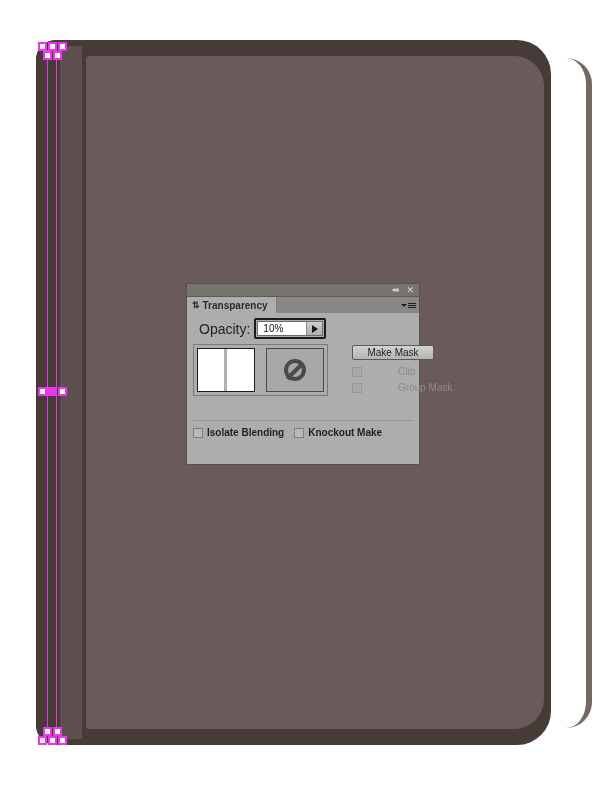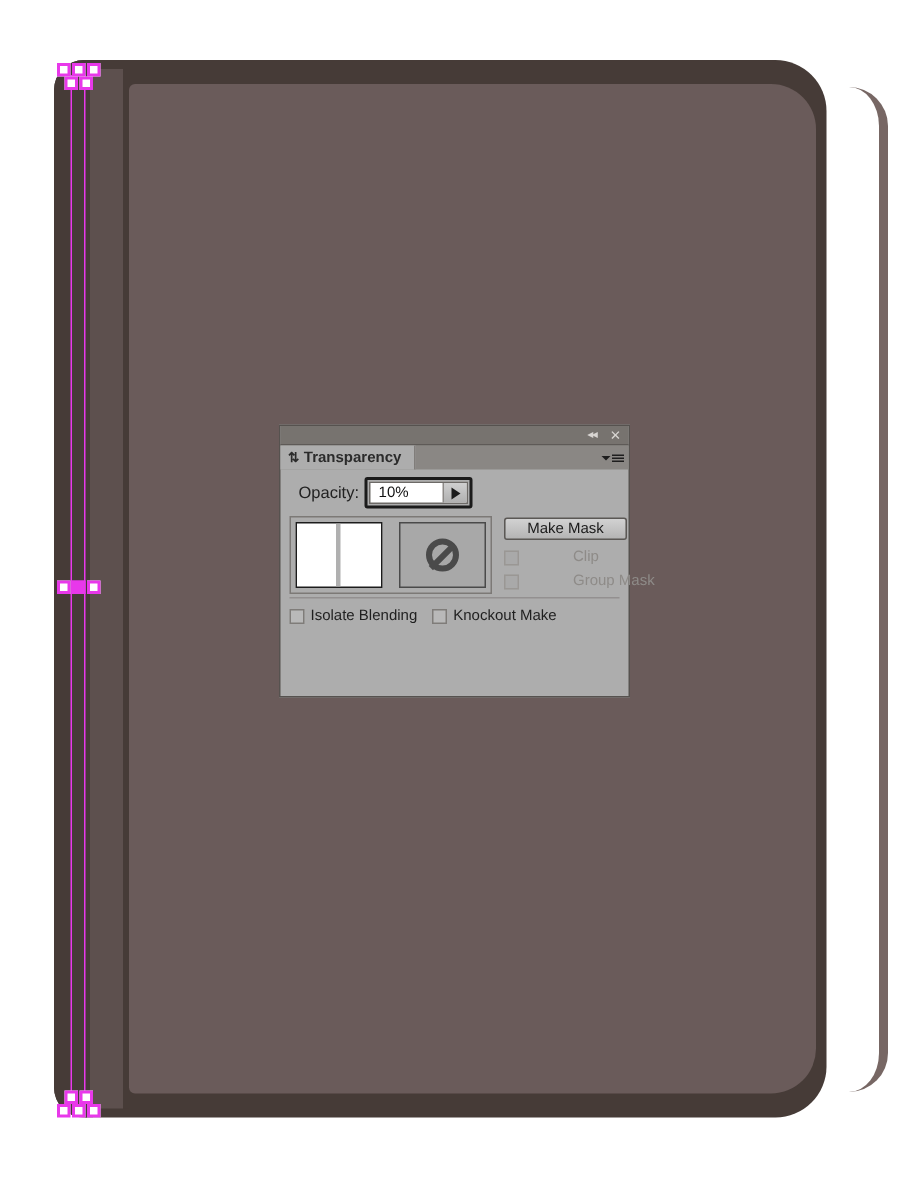--- a/index.html
+++ b/index.html
@@ -218,21 +218,21 @@
   }
   .caret-down {
     width: 0; height: 0;
     border-left: 4px solid transparent;
     border-right: 4px solid transparent;
     border-top: 5px solid #1b1b1b;
   }
 
   .opacity-label {
     margin: 0 4px 0 6px;
-    font-size: 11px;
+    font-size: 14px;
     color: #222;
   }
 
   .opacity-field {
     position: relative;
     width: 66px;
     height: 15px;
     background: #ffffff;
     border: 1px solid #6d6a67;
     display: flex;
@@ -254,22 +254,22 @@
   .caret-right {
     width: 0; height: 0;
     border-top: 4px solid transparent;
     border-bottom: 4px solid transparent;
     border-left: 6px solid #1b1b1b;
   }
 
   
   .row-mid {
     display: flex;
-    gap: 8px;
-    padding-bottom: 0;
+    gap: 24px;
+    padding-bottom: 22px;
     border-bottom: 1px solid #939090;
   }
 
   .thumbs {
     display: flex;
     width: 136px;
     height: 52px;
     background: #adadad;
     border: 1px solid #7c7976;
   }
@@ -363,20 +363,21 @@
 
   
   .row-bottom {
     padding-top: 6px;
   }
   .bottom-line-1 {
     display: flex;
     align-items: center;
     gap: 10px;
     margin-bottom: 5px;
+    font-weight: bold;
   }
 </style>
 </head>
 <body>
 
 <div id="canvas">
 
   <div>
     <div class="artwork-outer"></div>
     <div class="artwork-inner"></div>

